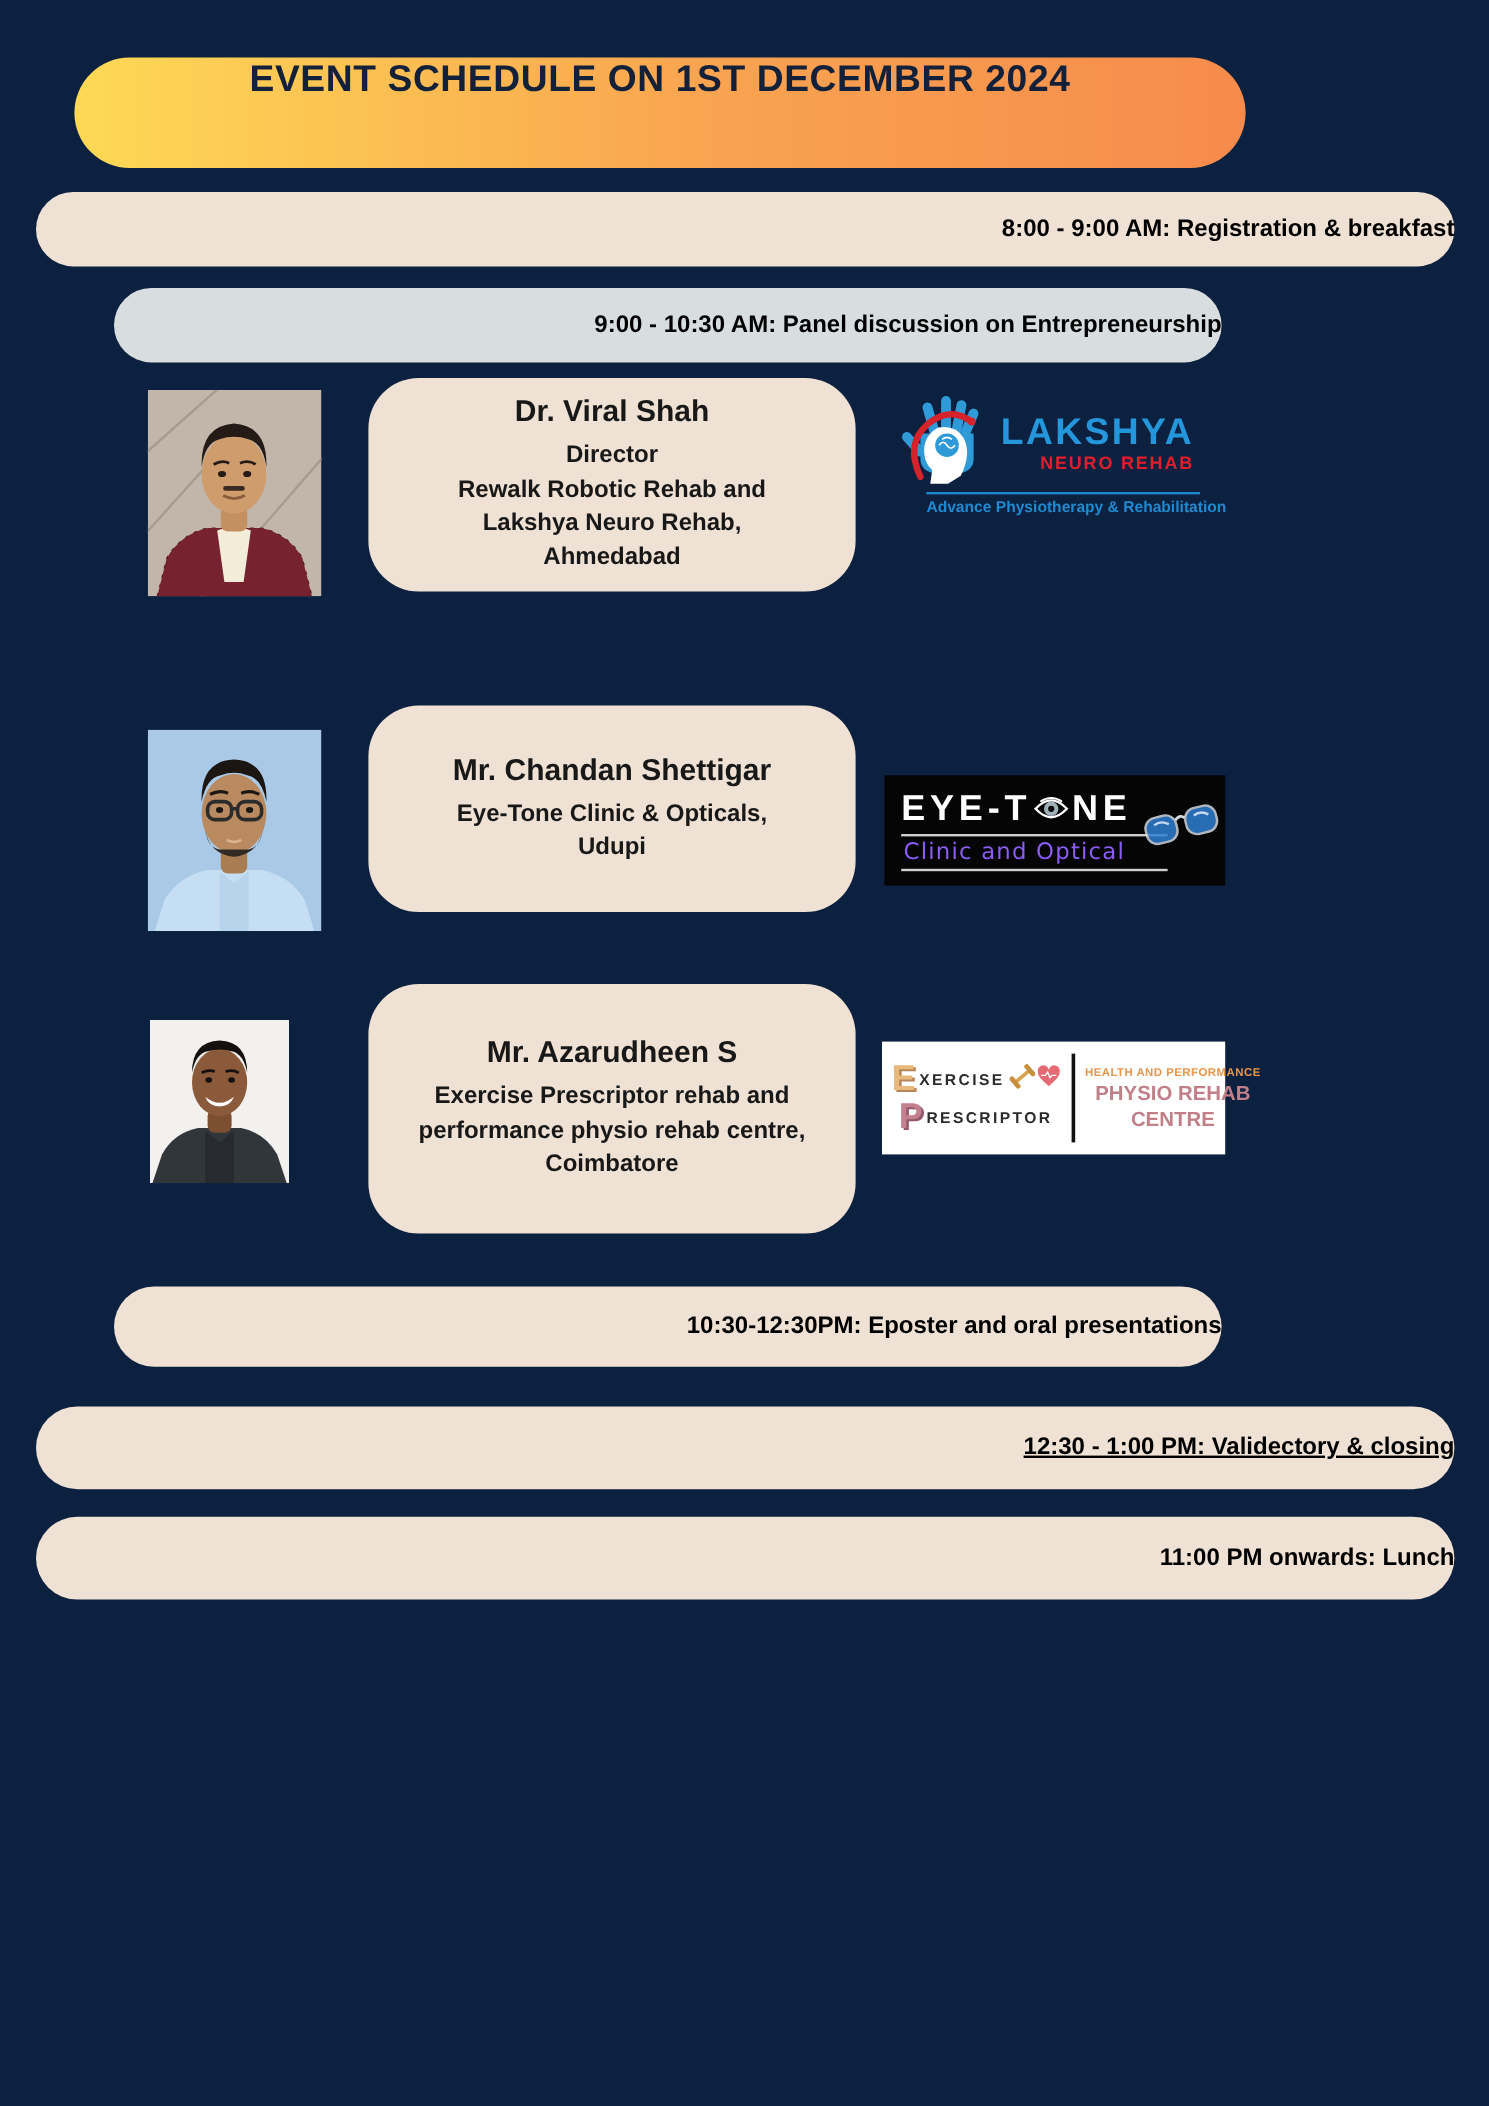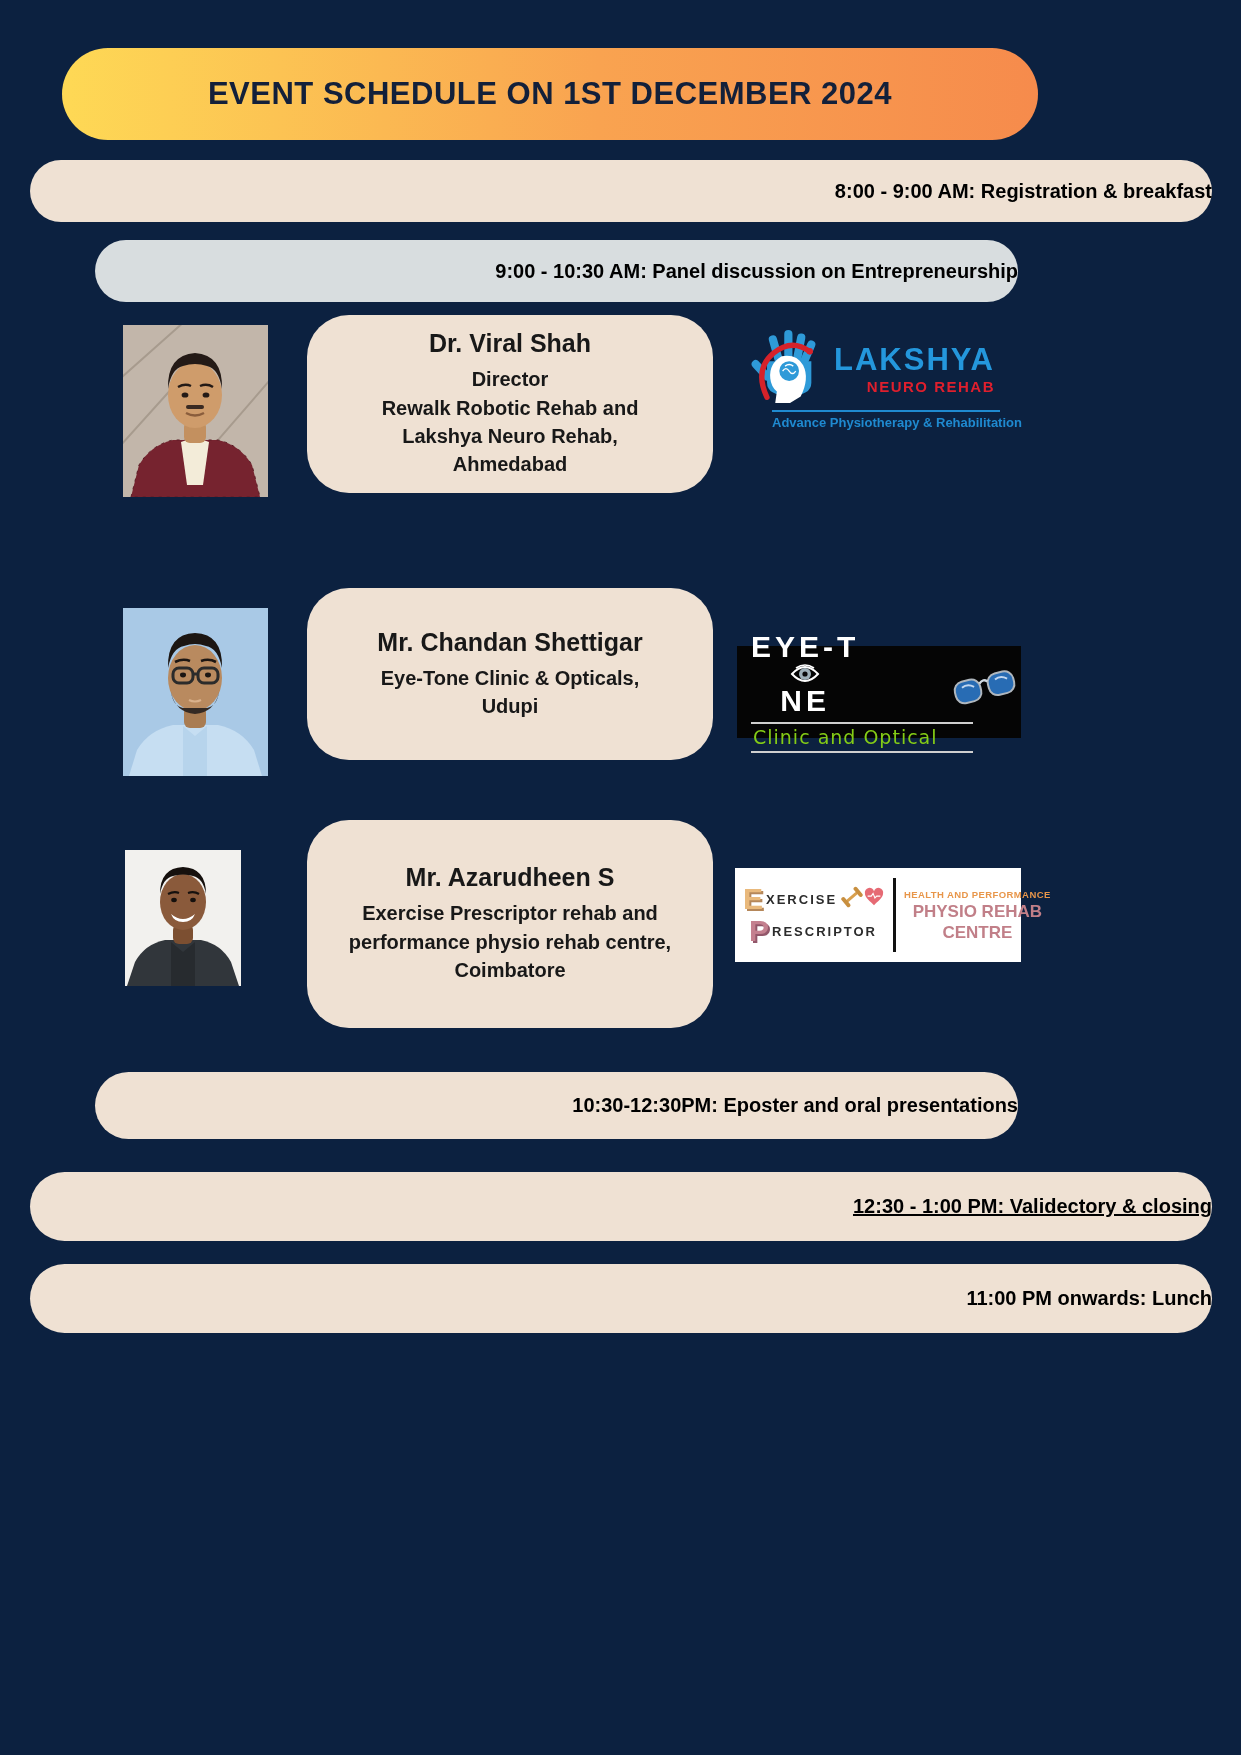--- a/index.html
+++ b/index.html
@@ -4,21 +4,21 @@
 <style>
   html,body{margin:0;padding:0;background:#0c2140;}
   #poster{
     position:relative;width:1241px;height:1755px;background:#0c2140;
     font-family:"Liberation Sans","DejaVu Sans",sans-serif;overflow:hidden;
   }
   
   .header-pill{
     position:absolute;left:62px;top:48px;width:976px;height:92px;
     border-radius:46px;background:linear-gradient(90deg,#fed955 0%,#f9a350 55%,#f68b4c 100%);
-    display:flex;align-items:center;justify-content:center;
+    display:flex;align-items:flex-start;justify-content:center;
   }
   .header-pill span{font-size:31px;font-weight:800;color:#13203a;letter-spacing:.5px;}
   .pill{
     position:absolute;display:flex;align-items:center;justify-content:flex-end;
     background:#efe1d3;color:#000000;font-weight:800;font-size:20px;
   }
   .pill.gray{background:#d8dddf;}
   .pillA{left:30px;top:160px;width:1182px;height:62px;border-radius:31px;}
   .pillB{left:95px;top:240px;width:923px;height:62px;border-radius:31px;}
   .pillC{left:95px;top:1072px;width:923px;height:67px;border-radius:34px;}
@@ -57,24 +57,24 @@
     position:absolute;left:727px;top:426px;width:291px;height:66px;border-radius:22px;
     background:#efe1d3;display:flex;align-items:center;justify-content:center;gap:10px;
   }
   .rw-text{font-size:29px;font-weight:800;color:#2d2d2d;letter-spacing:4px;}
   
   .eyetone{
     position:absolute;left:737px;top:646px;width:284px;height:92px;background:#050505;
     display:flex;flex-direction:column;align-items:flex-start;justify-content:center;
     padding:6px 14px;box-sizing:border-box;
   }
-  .et-row1{display:flex;align-items:center;color:#fff;font-size:30px;font-weight:700;letter-spacing:4px;line-height:1;flex-direction:column;}
+  .et-row1{display:flex;align-items:center;color:#fff;font-size:30px;font-weight:700;letter-spacing:4px;line-height:1;}
   .et-eye{display:inline-flex;margin:0 2px;}
   .et-row2{
-    margin-top:6px;font-size:19px;font-weight:400;color:#84cc16;letter-spacing:1px;
+    margin-top:6px;font-size:19px;font-weight:400;color:#8b5cf6;letter-spacing:1px;
     border-top:2px solid #cfcfcf;border-bottom:2px solid #cfcfcf;padding:2px 6px 3px 2px;
     width:214px;font-family:"DejaVu Sans","Liberation Sans",sans-serif;
   }
   .et-glasses{position:absolute;right:2px;top:24px;transform:rotate(-14deg);}
   
   .ep{
     position:absolute;left:735px;top:868px;width:286px;height:94px;background:#fff;
     display:flex;align-items:center;padding:6px 8px;box-sizing:border-box;
   }
   .ep-left{flex:1 1 auto;display:flex;flex-direction:column;justify-content:center;gap:2px;}

